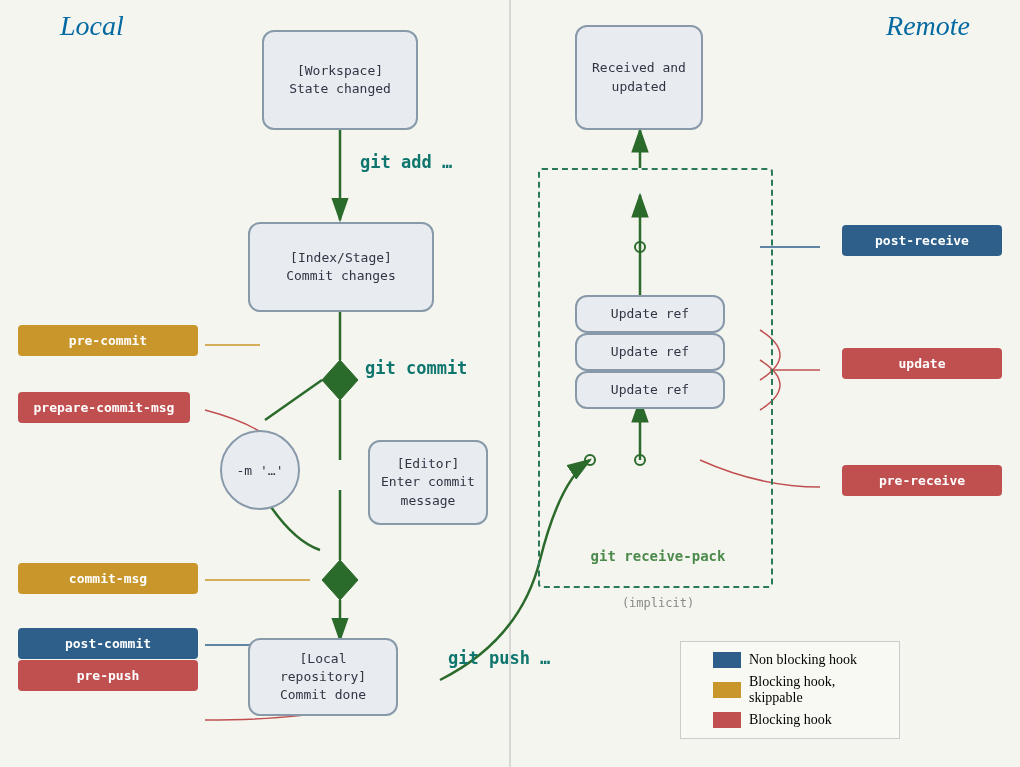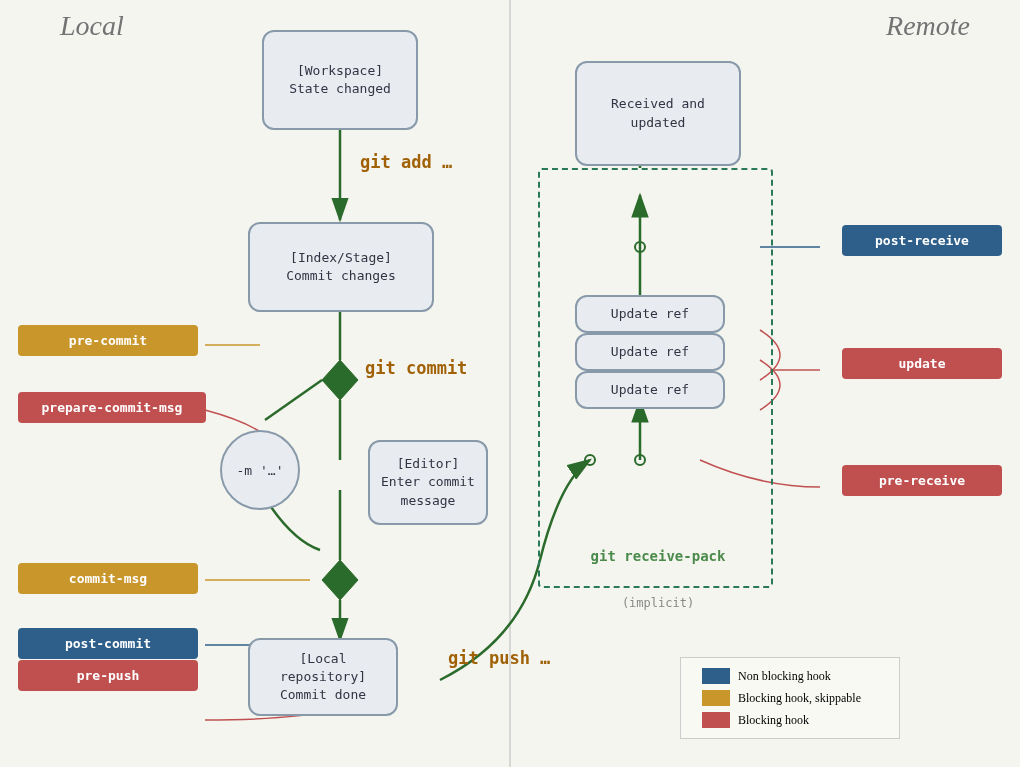--- a/index.html
+++ b/index.html
@@ -15,21 +15,21 @@
     .diagram-container {
       position: relative;
       width: 1020px;
       height: 767px;
     }
 
     
     .section-label {
       position: absolute;
       font-size: 28px;
-      color: #737373;
+      color: #0369a1;
       font-style: italic;
       font-family: Georgia, serif;
     }
 
     
     .node-box {
       position: absolute;
       border: 2px solid #8899aa;
       border-radius: 12px;
       background: #e8ecf0;
@@ -58,21 +58,21 @@
 
     .hook-blue { background: #2d5f8a; }
     .hook-gold { background: #c8962a; }
     .hook-red  { background: #c05050; }
 
     
     .git-label {
       position: absolute;
       font-family: monospace;
       font-size: 17px;
-      color: #a16207;
+      color: #0f766e;
       font-weight: bold;
       text-align: center;
     }
 
     
     .dashed-box {
       position: absolute;
       border: 2.5px dashed #2a7a5a;
       border-radius: 4px;
       background: transparent;
@@ -84,23 +84,23 @@
       font-size: 13px;
       color: #4a8a4a;
       text-align: center;
     }
 
     
     .legend {
       position: absolute;
       border: 1px solid #ccc;
       background: #f9f9f4;
-      padding: 10px 21px;
+      padding: 10px 32px;
       font-family: Georgia, serif;
-      font-size: 12px;
+      font-size: 14px;
     }
     .legend-item {
       display: flex;
       align-items: center;
       margin-bottom: 6px;
     }
     .legend-swatch {
       width: 28px;
       height: 16px;
       margin-right: 8px;
@@ -225,21 +225,21 @@
 message</span>
   </div>
 
   <div class="node-box" style="left:248px; top:638px; width:150px; height:78px;">
     <span style="white-space:pre-line;">[Local repository]
 Commit done</span>
   </div>
 
   <div class="git-label" style="left:448px; top:648px;">git push …</div>
 
-  <div class="node-box" style="left:575px; top:25px; width:166px; height:105px;margin-top:36px;">
+  <div class="node-box" style="left:575px; top:25px; width:128px; height:105px;">
     <span style="white-space:pre-line;">Received and
 updated</span>
   </div>
 
   <div class="dashed-box" style="left:538px; top:168px; width:235px; height:420px;"></div>
 
   <div class="dashed-box-label" style="left:558px; top:548px; width:200px;">
     <span style="display:block;font-size:14px;color:#4a8a4a;font-weight:bold;">git receive-pack</span>
     <span style="display:block;font-size:12px;color:#888;margin-top:32px;">(implicit)</span>
   </div>
@@ -251,21 +251,21 @@
     <span>Update ref</span>
   </div>
   <div class="node-box" style="left:575px; top:371px; width:150px; height:38px;">
     <span>Update ref</span>
   </div>
 
   <div class="hook-label hook-gold" style="left:18px; top:325px; width:180px;">
     <span>pre-commit</span>
   </div>
 
-  <div class="hook-label hook-red" style="left:18px; top:392px; width:188px;text-align:center;">
+  <div class="hook-label hook-red" style="left:18px; top:392px; width:172px;text-align:center;">
     <span>prepare-commit-msg</span>
   </div>
 
   <div class="hook-label hook-gold" style="left:18px; top:563px; width:180px;">
     <span>commit-msg</span>
   </div>
 
   <div class="hook-label hook-blue" style="left:18px; top:628px; width:180px;">
     <span>post-commit</span>
   </div>

